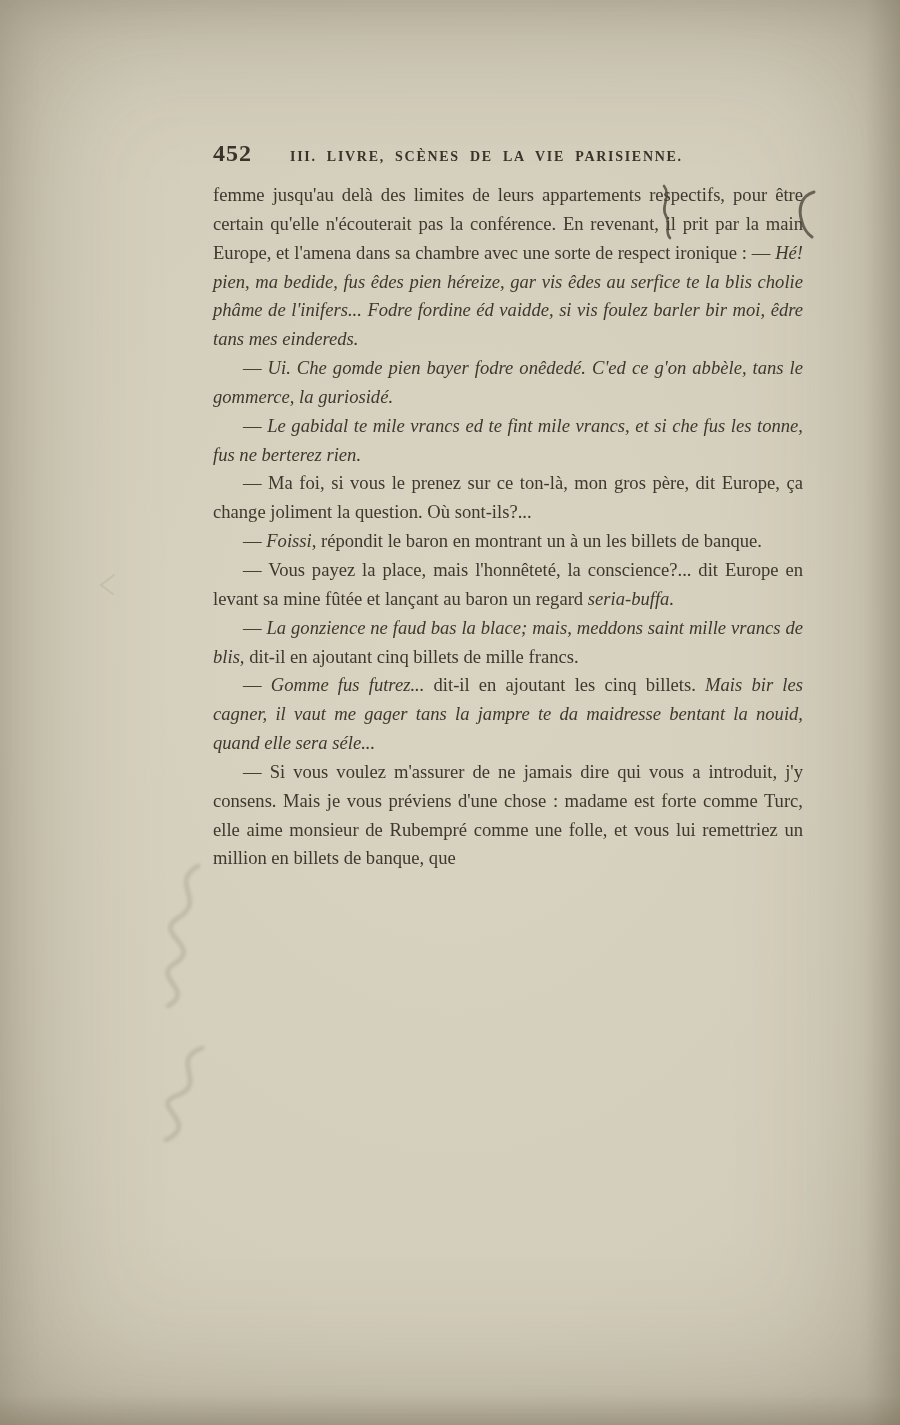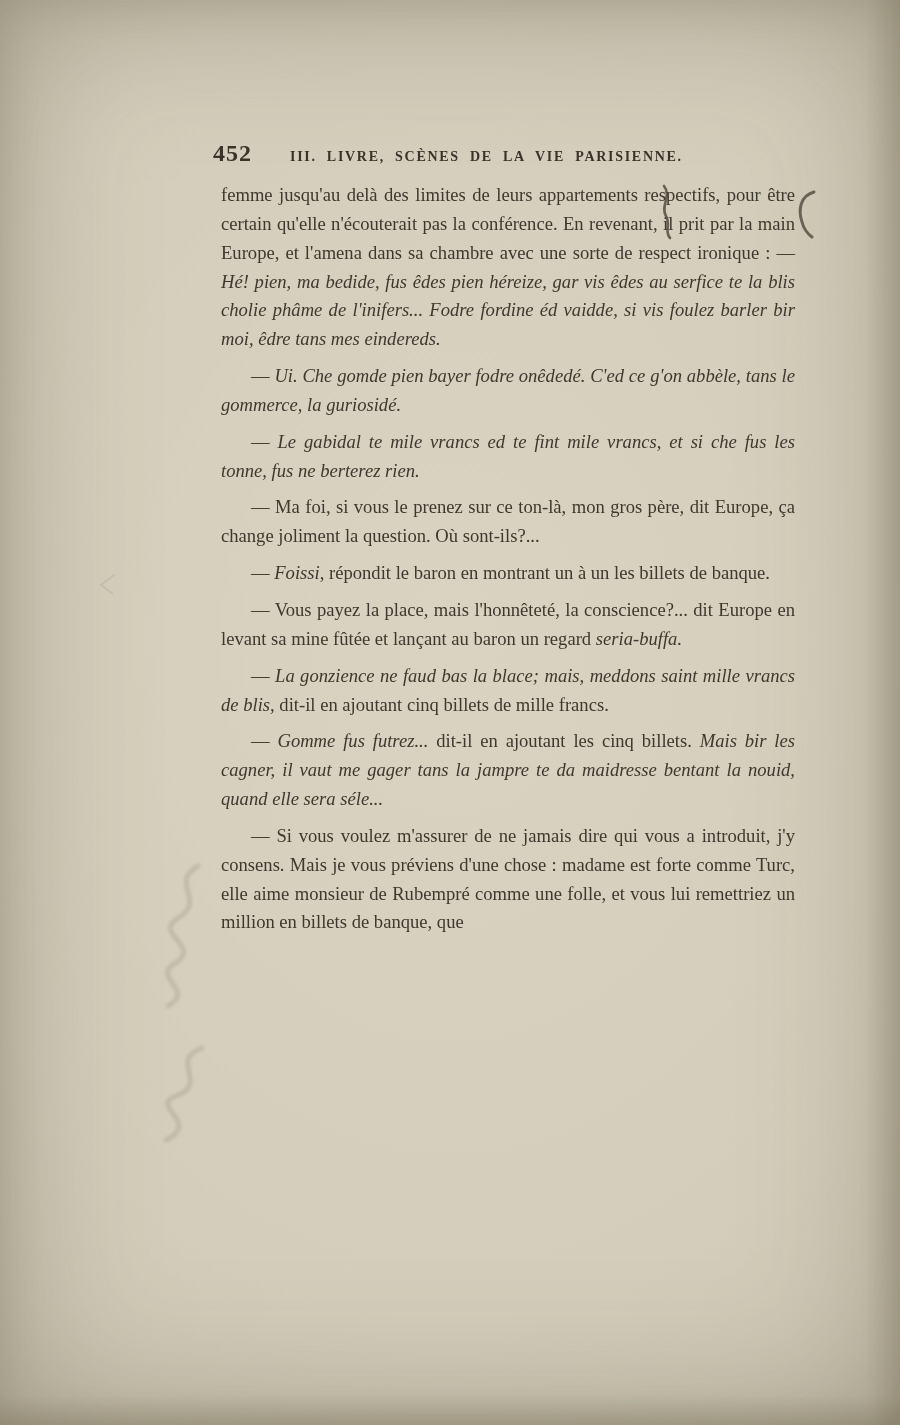--- a/index.html
+++ b/index.html
@@ -50,21 +50,21 @@
   }
   .header-title {
     font-size: 14px;
     font-weight: bold;
     letter-spacing: 1.7px;
     word-spacing: 5px;
     color: #38342a;
     white-space: nowrap;
   }
   #text-block .para {
-    margin: 8px;
+    margin: 0;
     font-size: 18.6px;
     line-height: 28.85px;
     text-align: justify;
     color: #3d392e;
   }
   #text-block .para.indent { text-indent: 30px; }
   #text-block .it { font-style: italic; }
   .ink-mark { position: absolute; pointer-events: none; }
   .ghost-mark { position: absolute; pointer-events: none; filter: blur(1.6px); opacity: 0.16; }
 </style>

